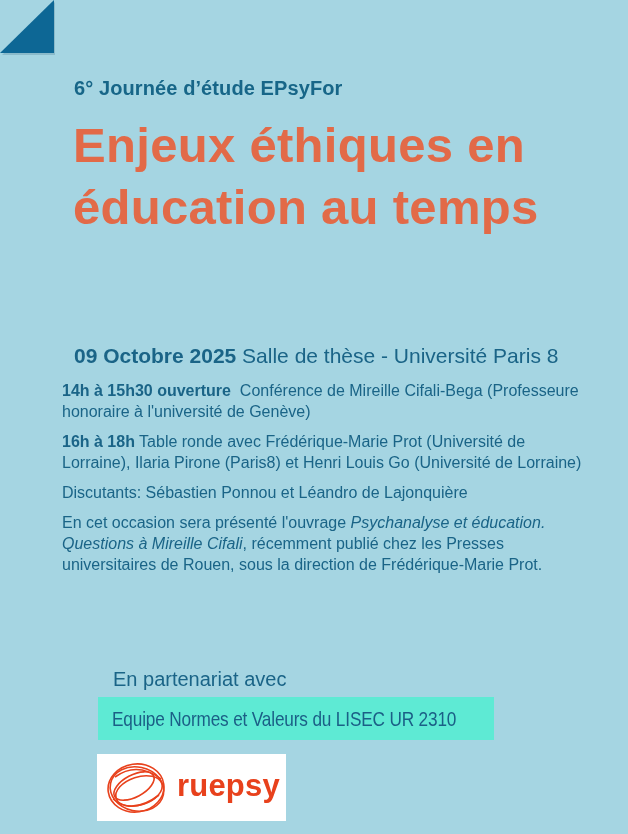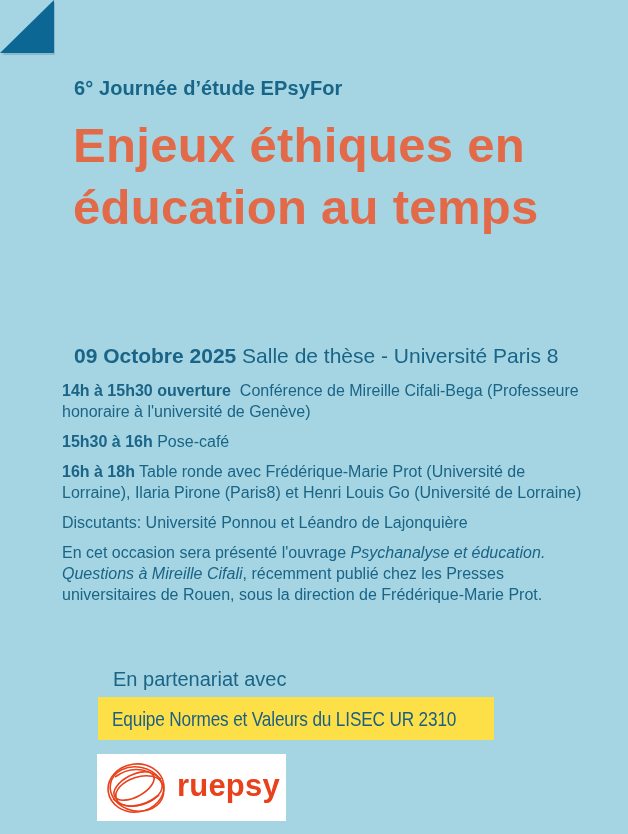--- a/index.html
+++ b/index.html
@@ -80,21 +80,21 @@
       font-size: 20px;
       color: #1a6487;
       white-space: nowrap;
     }
     .partner-box {
       position: absolute;
       left: 98px;
       top: 697px;
       width: 396px;
       height: 43px;
-      background: #fde047;
+      background: #5eead4;
       box-sizing: border-box;
       padding-left: 14px;
       display: flex;
       align-items: center;
     }
     .partner-box span {
       font-family: "Liberation Sans Narrow", "Liberation Sans", sans-serif;
       font-size: 21px;
       color: #1b5f86;
       transform: scaleX(0.82);
@@ -141,26 +141,23 @@
 
 <div class="date-line">
   <span class="date">09 Octobre 2025</span><span> Salle de thèse - Université Paris 8</span>
 </div>
 
 <div class="program">
   <p>
     <span class="b">14h à 15h30 ouverture</span><span style="white-space: pre-wrap;">  Conférence de Mireille Cifali-Bega (Professeure honoraire à l'université de Genève)</span>
   </p>
   <p>
-    <span class="b">15h30 à 16h</span><span style="white-space: pre-wrap;"> Pose-café</span>
-  </p>
-  <p>
     <span class="b">16h à 18h</span><span style="white-space: pre-wrap;"> Table ronde avec Frédérique-Marie Prot (Université de Lorraine), Ilaria Pirone (Paris8) et Henri Louis Go (Université de Lorraine)</span>
   </p>
-  <p>Discutants: Université Ponnou et Léandro de Lajonquière</p>
+  <p>Discutants: Sébastien Ponnou et Léandro de Lajonquière</p>
   <p>
     <span style="white-space: pre-wrap;">En cet occasion sera présenté l'ouvrage </span><span class="i">Psychanalyse et éducation. Questions à Mireille Cifali</span><span>, récemment publié chez les Presses universitaires de Rouen, sous la direction de Frédérique-Marie Prot.</span>
   </p>
 </div>
 
 <div class="partner-label">En partenariat avec</div>
 
 <div class="partner-box">
   <span>Equipe Normes et Valeurs du LISEC UR 2310</span>
 </div>

